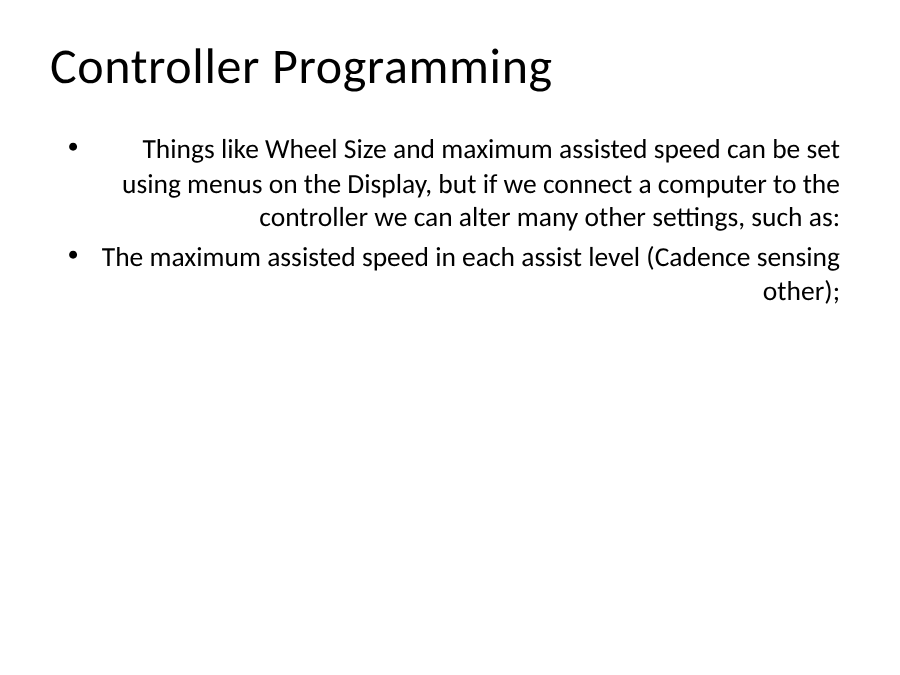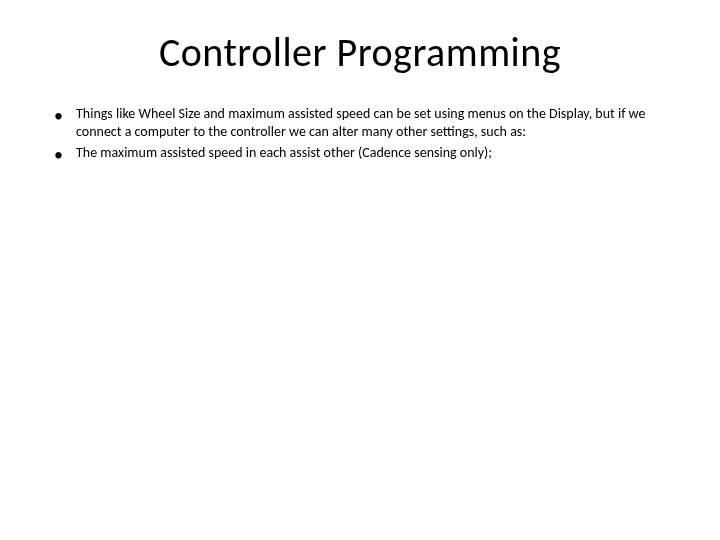--- a/index.html
+++ b/index.html
@@ -11,32 +11,32 @@
     font-family: Calibri, "Segoe UI", Arial, sans-serif;
     color: #000000;
   }
   .slide {
     width: 720px;
     height: 540px;
     box-sizing: border-box;
     padding: 28px 40px 40px 40px;
   }
   .title {
-    text-align: center;
     font-size: 40px;
     font-weight: 400;
     letter-spacing: 0.5px;
     margin: 0 0 28px 0;
   }
   ul.bullets {
     list-style: none;
     margin: 0;
     padding: 0 8px 0 8px;
-    font-size: 14px;
+    font-size: 22px;
     line-height: 1.25;
+    text-align: right;
   }
   ul.bullets li {
     position: relative;
     padding-left: 28px;
     margin-bottom: 4px;
   }
   ul.bullets li::before {
     content: "•";
     position: absolute;
     left: 6px;
@@ -45,15 +45,15 @@
     line-height: 1.25;
   }
 </style>
 </head>
 <body>
 
 <div class="slide">
   <h1 class="title">Controller Programming</h1>
   <ul class="bullets">
     <li><span>Things like Wheel Size and maximum assisted speed can be set using menus on the Display, but if we connect a computer to the controller we can alter many other settings, such as:</span></li>
-    <li><span>The maximum assisted speed in each assist other (Cadence sensing only);</span></li>
+    <li><span>The maximum assisted speed in each assist level (Cadence sensing other);</span></li>
   </ul>
 </div>
 
 </body></html>

